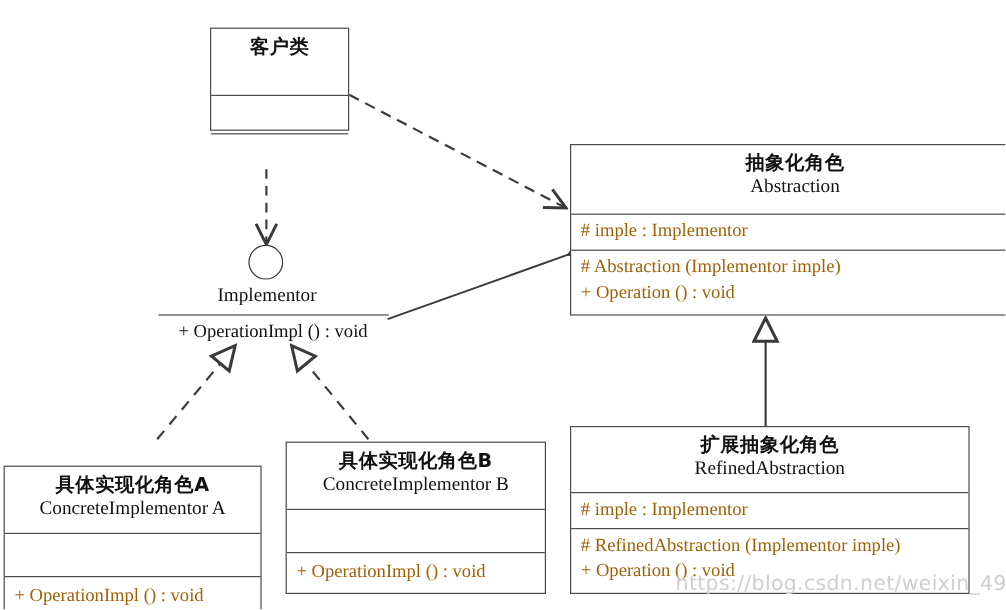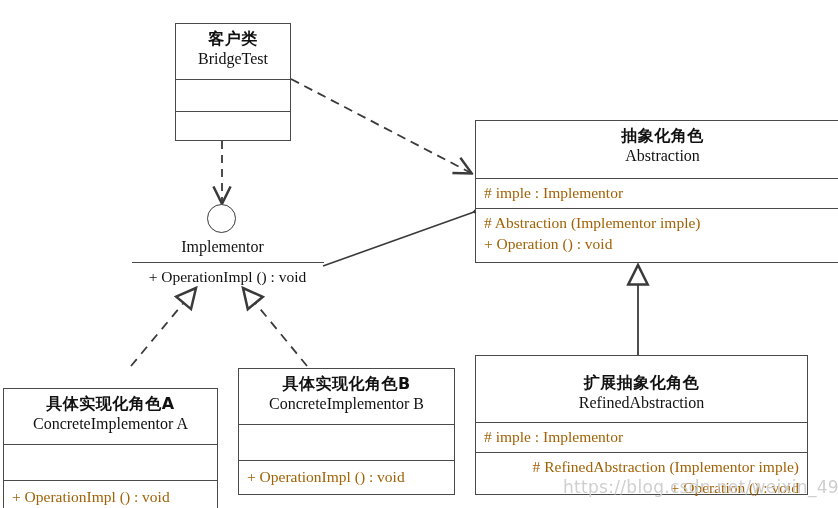--- a/index.html
+++ b/index.html
@@ -137,24 +137,23 @@
 
     <line x1="474" y1="212" x2="323" y2="266" stroke="#3a3a3a" stroke-width="1.6" marker-start="url(#hollowDiamond)"></line>
 
     <line x1="131" y1="366" x2="196" y2="288" stroke="#3a3a3a" stroke-width="1.8" stroke-dasharray="9,7" marker-end="url(#hollowTriangle)"></line>
 
     <line x1="307" y1="366" x2="243" y2="288" stroke="#3a3a3a" stroke-width="1.8" stroke-dasharray="9,7" marker-end="url(#hollowTriangle)"></line>
 
     <line x1="638" y1="355" x2="638" y2="265" stroke="#3a3a3a" stroke-width="1.8" marker-end="url(#hollowTriangle)"></line>
   </svg>
 
-  <div class="uml-box" id="box-client" style="left:175px; top:23px; width:116px; height:118px;">
+  <div class="uml-box" id="box-client" style="left:175px; top:23px; width:116px; height:86px;">
     <div class="uml-sec uml-head" style="height:56px;">
       <span class="cn">客户类</span>
-      <span class="en">BridgeTest</span>
     </div>
     <div class="uml-sec empty-sec" style="height:32px;"></div>
     <div class="uml-sec empty-sec" style="height:30px;"></div>
   </div>
 
   <div id="implementor-node" style="left:0; top:0; width:678px; height:508px;">
     <div class="lolli-circle" style="left:207px; top:204px; width:29px; height:29px;"></div>
     <div class="iface-name" style="left:130px; top:238px; width:185px;">Implementor</div>
     <div class="iface-rule" style="left:132px; top:262px; width:192px;"></div>
     <div class="iface-op" style="left:120px; top:268px; width:215px;">+ OperationImpl () : void</div>
@@ -168,28 +167,28 @@
     <div class="uml-sec" style="height:30px;">
       <div class="uml-row"># imple : Implementor</div>
     </div>
     <div class="uml-sec" style="height:55px;">
       <div class="uml-row"># Abstraction (Implementor imple)</div>
       <div class="uml-row">+ Operation () : void</div>
     </div>
   </div>
 
   <div class="uml-box" id="box-refined" style="left:475px; top:355px; width:333px; height:140px;">
-    <div class="uml-sec uml-head" style="height:55px;margin-top:12px;">
+    <div class="uml-sec uml-head" style="height:55px;">
       <span class="cn">扩展抽象化角色</span>
       <span class="en">RefinedAbstraction</span>
     </div>
     <div class="uml-sec" style="height:30px;">
       <div class="uml-row"># imple : Implementor</div>
     </div>
-    <div class="uml-sec" style="height:55px;text-align:right;">
+    <div class="uml-sec" style="height:55px;">
       <div class="uml-row"># RefinedAbstraction (Implementor imple)</div>
       <div class="uml-row">+ Operation () : void</div>
     </div>
   </div>
 
   <div class="uml-box" id="box-concrete-a" style="left:3px; top:388px; width:215px; height:127px;">
     <div class="uml-sec uml-head" style="height:56px;">
       <span class="cn">具体实现化角色A</span>
       <span class="en">ConcreteImplementor A</span>
     </div>

